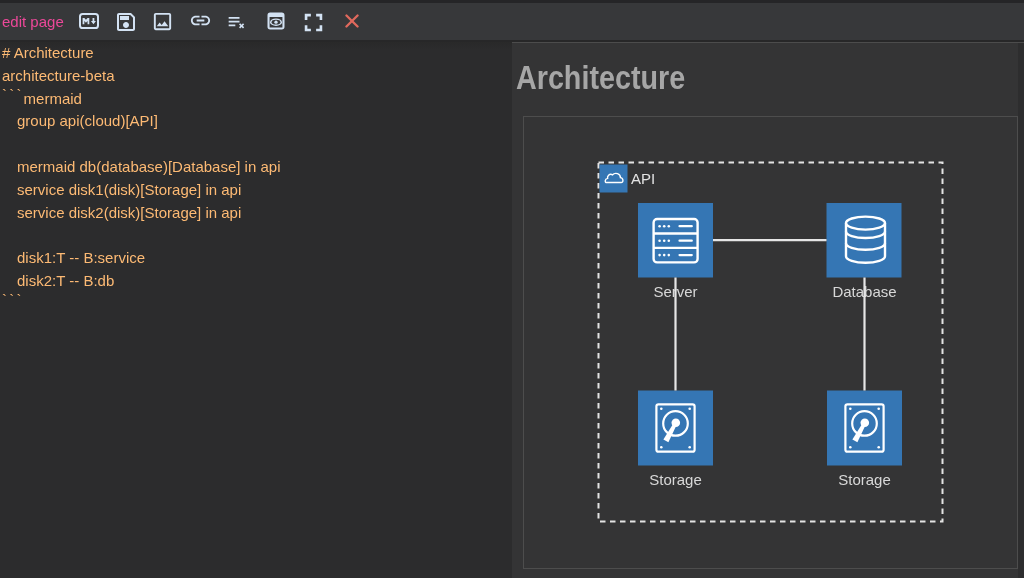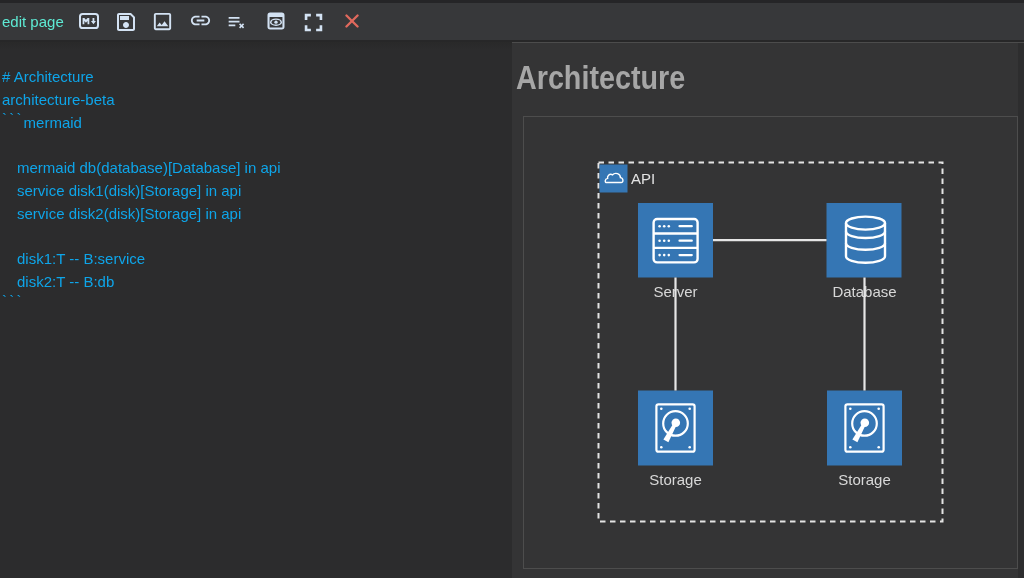--- a/index.html
+++ b/index.html
@@ -1,24 +1,24 @@
 <!DOCTYPE html>
 <html><head>
 <meta charset="utf-8">
 <style>
   * { margin:0; padding:0; box-sizing:border-box; }
   html,body { width:1024px; height:578px; overflow:hidden; background:#2c2c2d; }
   body { font-family:"Liberation Sans",sans-serif; position:relative; }
   .topstrip { position:absolute; left:0; top:0; width:1024px; height:3px; background:#252527; }
   .toolbar { position:absolute; left:0; top:3px; width:1024px; height:37px; background:#37383a; }
   .tooldiv { position:absolute; left:0; top:40px; width:1024px; height:2px; background:#272728; }
-  .editpage { position:absolute; left:2px; top:13px; font-size:15px; color:#5eead4; }
+  .editpage { position:absolute; left:2px; top:13px; font-size:15px; color:#ec4899; }
   .ticon { position:absolute; top:12px; }
   .editor { position:absolute; left:0; top:42px; width:512px; height:536px; background:linear-gradient(#292929,#2c2c2d 8px); }
-  .code { position:absolute; left:2px; top:42px; font-size:15px; line-height:22.8px; color:#0ea5e9;margin-top:24px; }
+  .code { position:absolute; left:2px; top:42px; font-size:15px; line-height:22.8px; color:#fdba74; }
   .code div { height:22.8px; white-space:pre; }
   .code .ind { padding-left:15px; }
   .bt { letter-spacing:2.2px; position:relative; top:-3.5px; }
   .preview { position:absolute; left:512px; top:42px; width:512px; height:536px; background:#343435; border-top:1px solid #4c4c4c; }
   .gutter { position:absolute; left:1018px; top:43px; width:6px; height:535px; background:#2d2d2e; }
   .h1 { position:absolute; left:516px; top:59px; font-size:33px; font-weight:bold; color:#a6a6a6; transform:scaleX(0.87); transform-origin:0 0; }
   .pbox { position:absolute; left:523px; top:116px; width:495px; height:453px; border:1px solid #4d4d4d; }
   .diag { position:absolute; left:512px; top:42px; }
 </style>
 </head>
@@ -59,20 +59,21 @@
     <path d="M2 2h7v3H5v4H2zM15 2h7v7h-3V5h-4zM2 15h3v4h4v3H2zM19 15h3v7h-7v-3h4z"></path>
   </svg>
   <svg class="ticon" style="left:345px;top:14px" width="14" height="14" viewBox="0 0 24 24">
     <path d="M2.5 2.5l19 19M21.5 2.5l-19 19" stroke="#e0695d" stroke-width="4" stroke-linecap="round"></path>
   </svg>
 
   <div class="code">
     <div># Architecture</div>
     <div>architecture-beta</div>
     <div><span class="bt">```</span>mermaid</div>
+    <div class="ind">group api(cloud)[API]</div>
     <div></div>
     <div class="ind">mermaid db(database)[Database] in api</div>
     <div class="ind">service disk1(disk)[Storage] in api</div>
     <div class="ind">service disk2(disk)[Storage] in api</div>
     <div></div>
     <div class="ind">disk1:T -- B:service</div>
     <div class="ind">disk2:T -- B:db</div>
     <div><span class="bt">```</span></div>
   </div>
 

